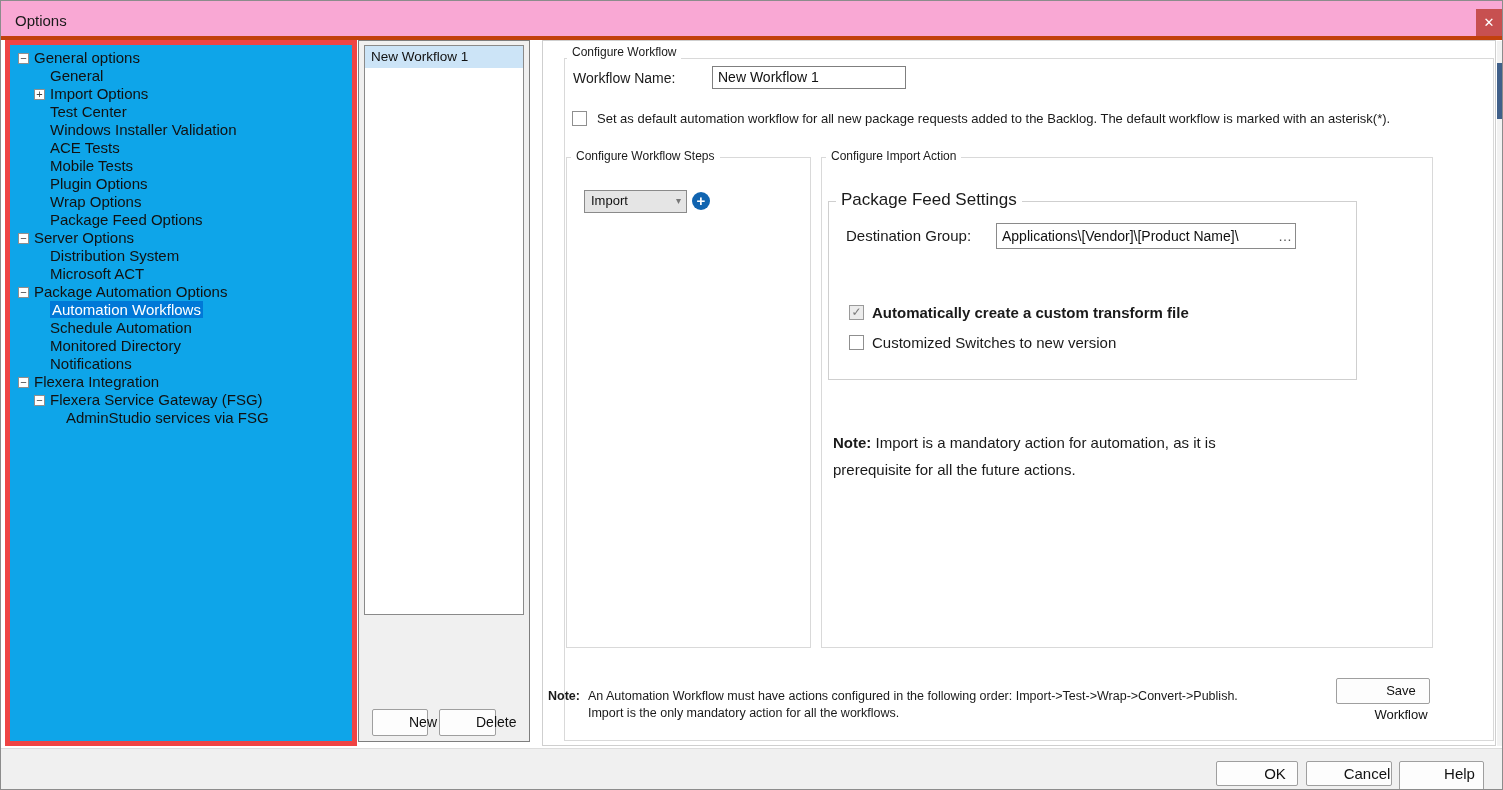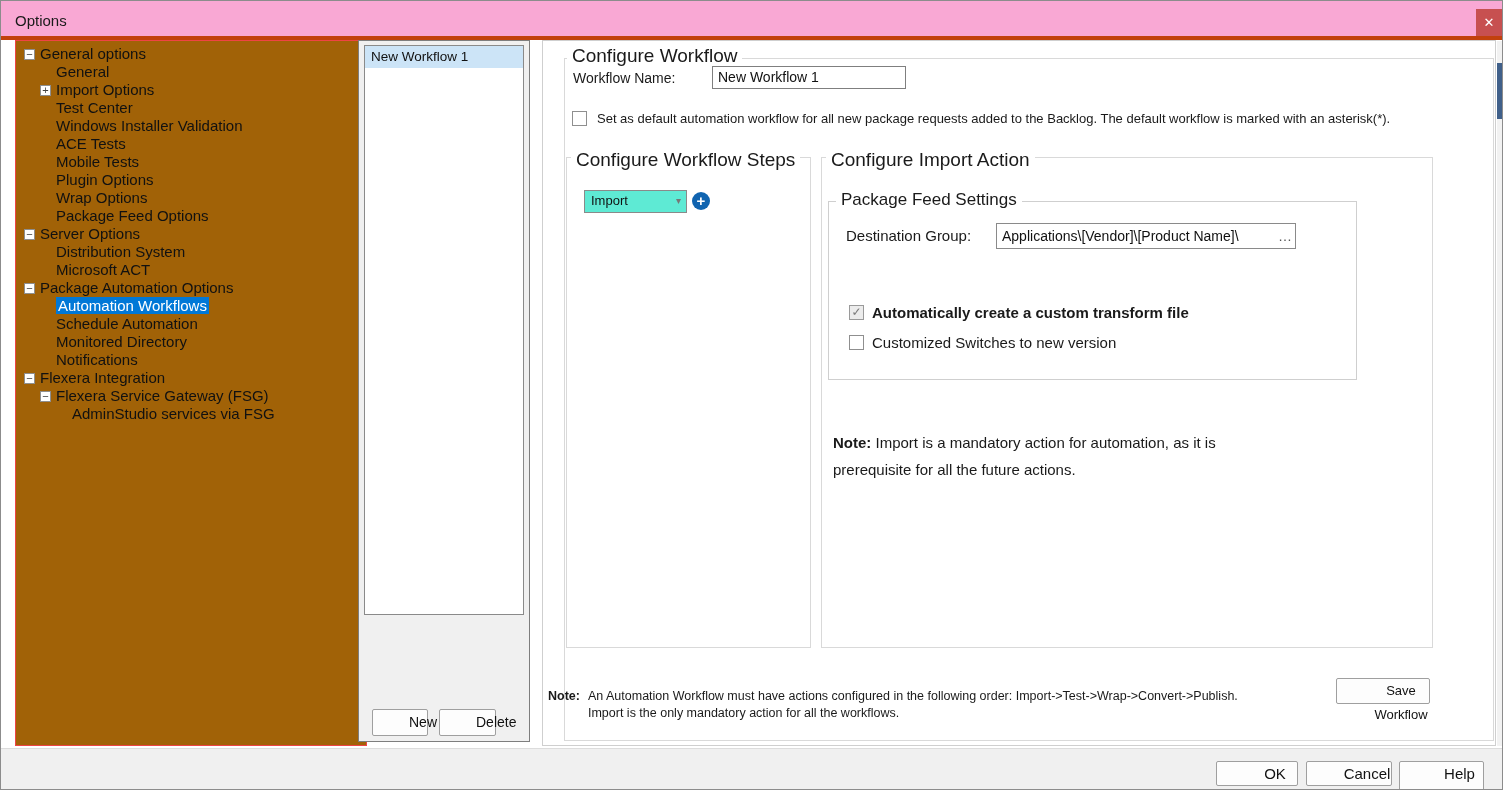--- a/index.html
+++ b/index.html
@@ -6,21 +6,21 @@
   *{box-sizing:border-box;font-family:"Liberation Sans",sans-serif;}
   .dialog{position:relative;width:1503px;height:790px;background:#ffffff;border:1px solid #8c8c8c;overflow:hidden;}
 
   
   .titlebar{position:absolute;left:0;top:0;width:1503px;height:39px;background:#f9a8d4;border-bottom:4px solid #c2410c;}
   .title-text{position:absolute;left:14px;top:11px;font-size:15px;color:#1a1a1a;}
   .close-btn{position:absolute;left:1475px;top:8px;width:26px;height:27px;background:#c75050;color:#ffffff;
              font-size:13px;text-align:center;line-height:27px;cursor:pointer;}
 
   
-  .tree-panel{position:absolute;left:14px;top:39px;width:352px;height:706px;background:#a16207;border:1px solid #ef4444;
+  .tree-panel{position:absolute;left:4px;top:39px;width:352px;height:706px;background:#0ea5e9;border:5px solid #ef4444;
               padding-top:4px;overflow:hidden;}
   .tree-row{height:18px;line-height:18px;font-size:15px;color:#111;white-space:nowrap;}
   .tree-row.lvl0{padding-left:24px;}
   .tree-row.lvl1{padding-left:40px;}
   .tree-row.lvl2{padding-left:56px;}
   .expander{display:inline-block;width:11px;height:11px;margin-left:-16px;margin-right:5px;border:1px solid #8f8f8f;
             background:#fff;color:#444;font-size:11px;line-height:9px;text-align:center;vertical-align:1px;}
   .tree-label.sel{background:#0078d7;color:#ffffff;padding:0 2px;}
 
   
@@ -28,36 +28,36 @@
   .wf-listbox{position:absolute;left:5px;top:4px;width:160px;height:570px;background:#ffffff;border:1px solid #8a8a8a;overflow:hidden;}
   .wf-item{height:22px;line-height:22px;padding-left:6px;font-size:13.5px;color:#111;}
   .wf-item.selected{background:#cce4f7;}
   .btn{background:#fdfdfd;border:1px solid #9f9f9f;border-radius:2px;font-size:14px;color:#111;text-align:center;cursor:pointer;padding-left:36px;}
   .btn-new{position:absolute;left:13px;top:668px;width:56px;height:27px;line-height:25px;}
   .btn-delete{position:absolute;left:80px;top:668px;width:57px;height:27px;line-height:25px;}
 
   
   .right-panel{position:absolute;left:541px;top:39px;width:954px;height:706px;background:#ffffff;border:1px solid #cfcfcf;}
   .groupbox{position:absolute;border:1px solid #d9d9d9;background:#ffffff;}
-  .group-label{position:absolute;background:#ffffff;padding:0 5px;font-size:19px;color:#1a1a1a;white-space:nowrap;}
+  .group-label{position:absolute;background:#ffffff;padding:0 5px;font-size:12px;color:#1a1a1a;white-space:nowrap;}
 
   .gb-outer{left:563px;top:57px;width:930px;height:683px;}
   .lbl-outer{left:566px;top:44px;}
   .wn-label{position:absolute;left:572px;top:69px;font-size:14px;color:#1a1a1a;}
   .textbox{position:absolute;border:1px solid #7f7f7f;background:#fff;font-size:14px;color:#111;padding:0 5px;line-height:21px;white-space:nowrap;overflow:hidden;}
   .wn-input{left:711px;top:65px;width:194px;height:23px;}
 
   .checkbox{position:absolute;width:15px;height:15px;border:1px solid #8f8f8f;background:#fff;}
   .checkbox.checked-disabled{background:#ececec;border-color:#9a9a9a;color:#7a7a7a;font-size:12px;line-height:13px;text-align:center;}
   .cb-default{left:571px;top:110px;}
   .cb-default-label{position:absolute;left:596px;top:110px;font-size:13px;color:#1a1a1a;white-space:nowrap;}
 
   .gb-steps{left:565px;top:156px;width:245px;height:491px;}
   .lbl-steps{left:570px;top:148px;}
-  .dropdown{position:absolute;left:583px;top:189px;width:103px;height:23px;border:1px solid #8a8a8a;background:#5eead4;}
+  .dropdown{position:absolute;left:583px;top:189px;width:103px;height:23px;border:1px solid #8a8a8a;background:#e5e5e5;}
   .dropdown .dd-text{position:absolute;left:6px;top:2px;font-size:13px;color:#111;}
   .dropdown .dd-caret{position:absolute;right:5px;top:4px;font-size:10px;color:#777;}
   .plus-btn{position:absolute;left:691px;top:191px;width:18px;height:18px;border-radius:50%;background:#1064b0;color:#ffffff;
             font-size:15px;font-weight:bold;text-align:center;line-height:17px;cursor:pointer;}
 
   .gb-action{left:820px;top:156px;width:612px;height:491px;}
   .lbl-action{left:825px;top:148px;}
   .gb-pfs{left:827px;top:200px;width:529px;height:179px;border-color:#cfcfcf;}
   .lbl-pfs{left:835px;top:189px;font-size:17px;}
   .dest-label{position:absolute;left:845px;top:226px;font-size:15px;color:#1a1a1a;}

